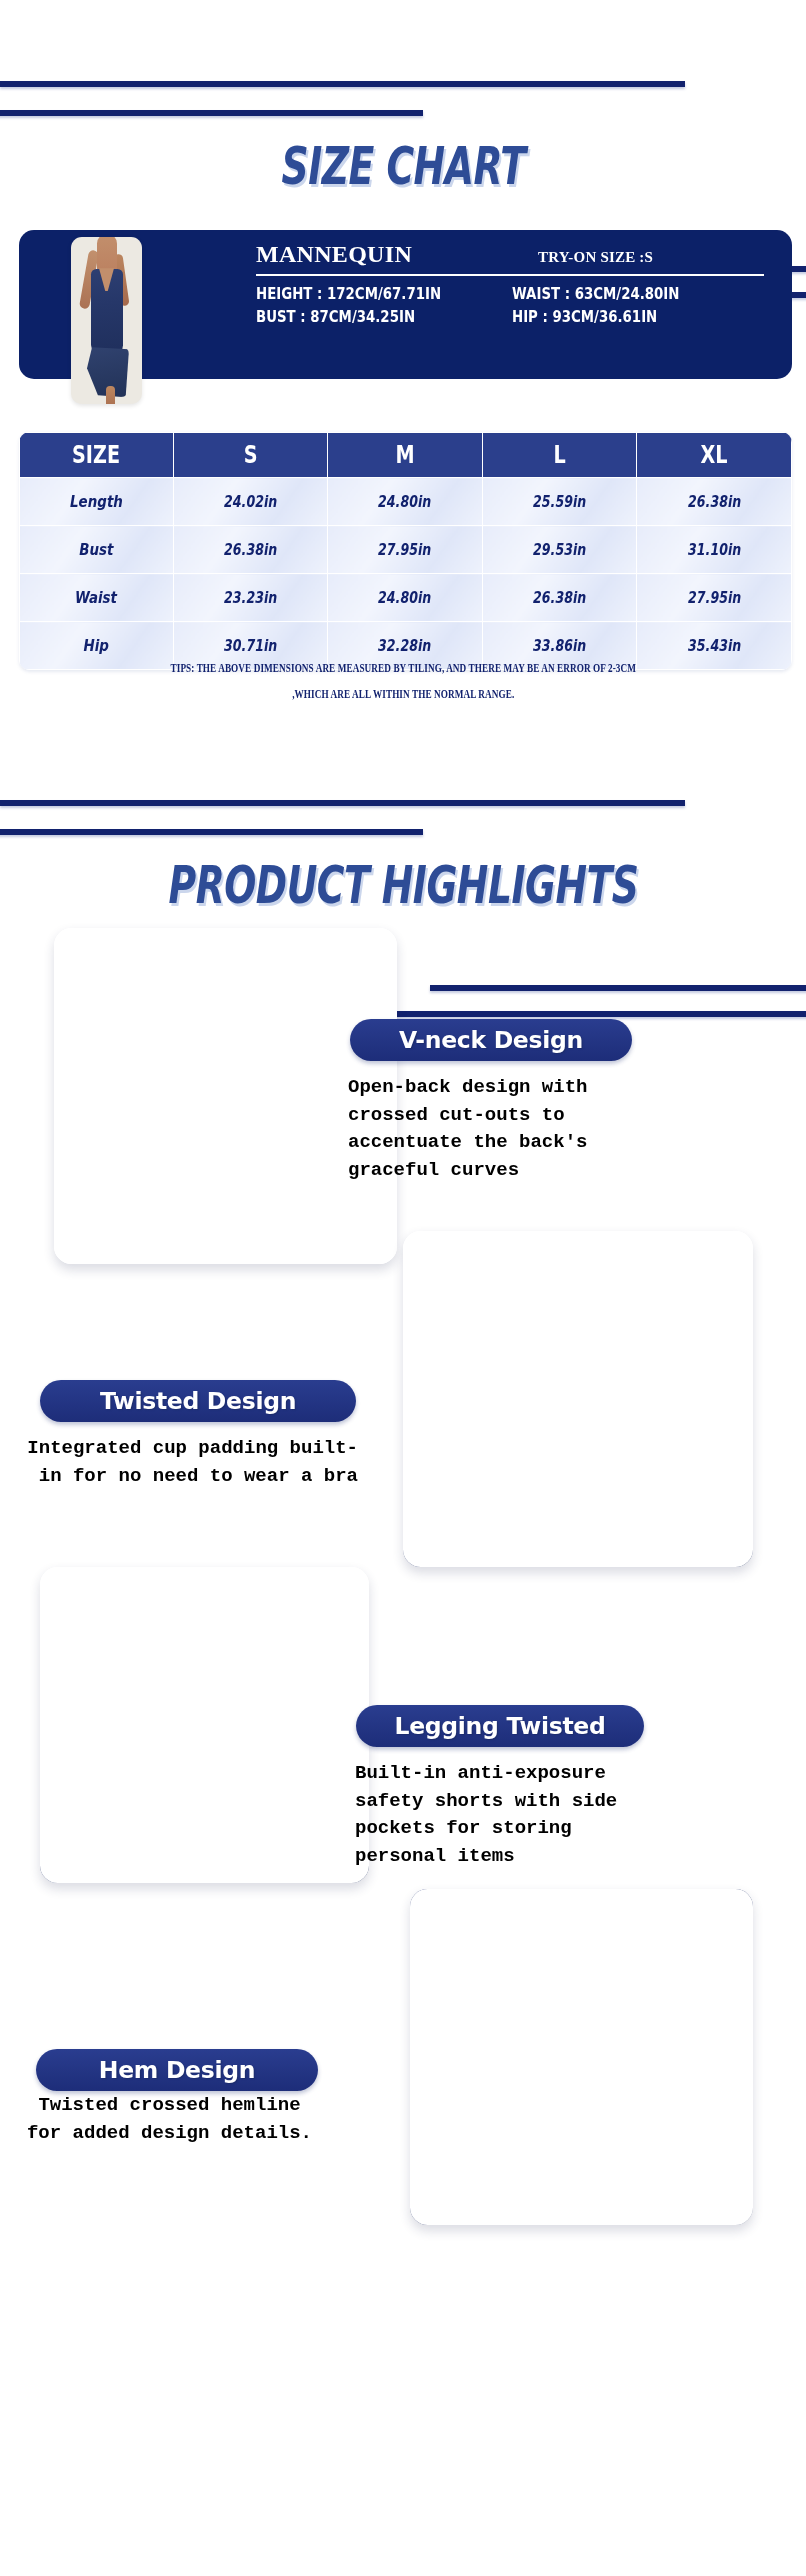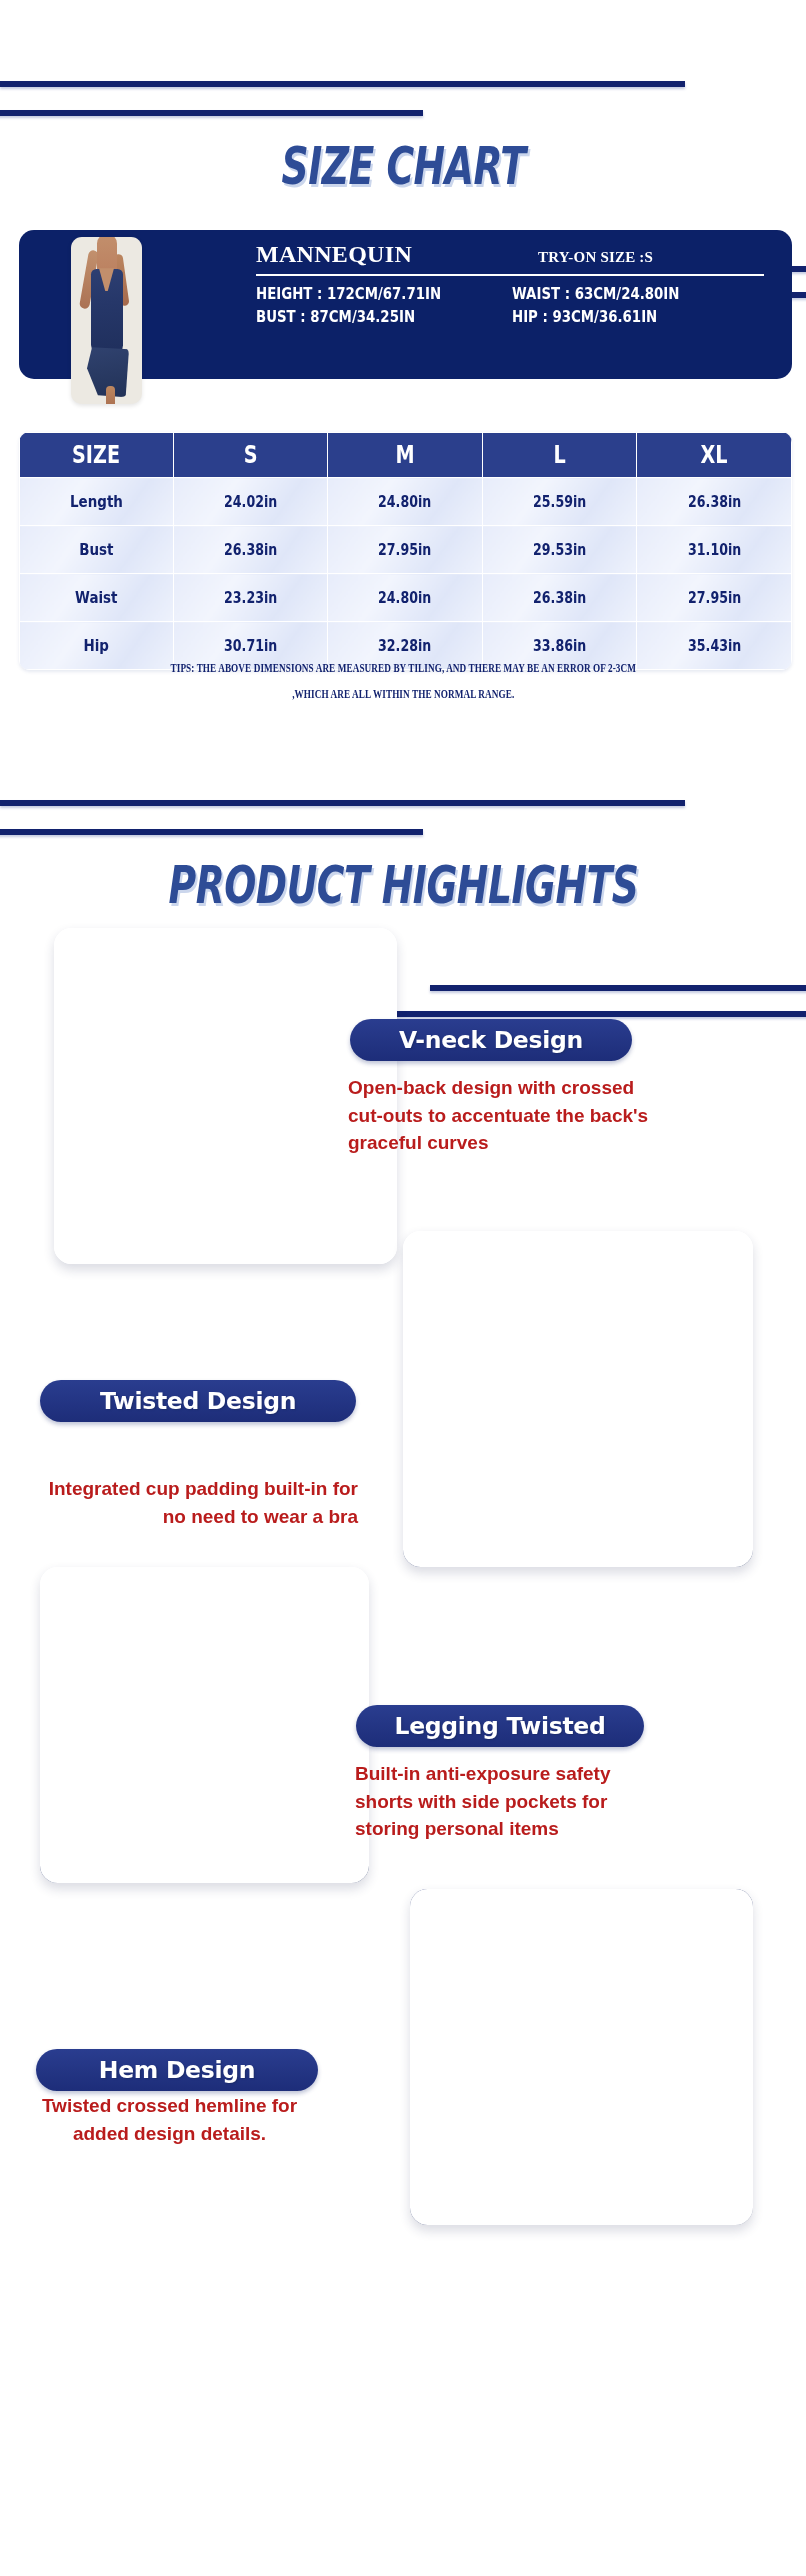--- a/index.html
+++ b/index.html
@@ -110,20 +110,21 @@
     font-family:"DejaVu Sans", sans-serif;
   }
   .tbl thead th{
     background:#2b3f8c;color:#fff;height:42px;
     font-weight:700;font-size:24px;letter-spacing:0;
   }
   .tbl thead th span{display:inline-block;transform:scaleX(.8);}
   .tbl tbody td{
     height:45px;color:#12226e;font-weight:600;font-size:15px;
     background:linear-gradient(125deg,#e7ecfa 0%,#f2f5fd 35%,#dfe6f8 70%,#eef2fc 100%);
+    font-style:italic;
   }
   .tbl tbody td span{display:inline-block;transform:scaleX(.84);}
   .tbl tbody td.lbl{font-size:16px;}
 
   .tips{
     position:relative;width:807px;text-align:center;color:#12226e;
     font-family:"Liberation Serif", serif;font-weight:700;
     font-size:12.8px;line-height:25.6px;letter-spacing:0.1px;
   }
   .tips span{display:inline-block;transform:scaleX(.72);white-space:nowrap;}
@@ -140,22 +141,22 @@
     box-shadow:0 2.7px 4.7px rgba(40,55,120,.3);
     display:flex;align-items:center;justify-content:center;
   }
   .pill span{
     color:#fff;font-family:"DejaVu Sans", sans-serif;font-weight:700;
     font-size:23.5px;letter-spacing:-0.3px;
     text-shadow:1.3px 1.3px 1.3px rgba(25,40,90,.5);
     white-space:nowrap;
   }
   .body-txt{
-    position:absolute;color:#b91c1c;
-    font-family:Liberation Sans, sans-serif;font-weight:600;
+    position:absolute;color:#000000;
+    font-family:Liberation Mono, monospace;font-weight:600;
     font-size:19px;line-height:27.6px;
   }
 
   
   .g-bg{position:absolute;left:0;top:0;width:100%;height:100%;background:#fff;}
 </style>
 </head>
 <body>
 
 <div class="page">
@@ -301,21 +302,21 @@
         <path d="M300 88 C360 150 420 240 452 340 L520 300 L520 180 C470 140 400 100 330 70 Z" fill="url(#nv2)"></path>
         <path d="M268 160 C360 205 420 310 430 430 C380 482 300 500 230 496 C150 490 90 450 70 390 C90 290 170 200 268 160 Z" fill="url(#pad)"></path>
         <path d="M268 160 C330 190 378 250 404 320 C360 260 310 210 250 182 Z" fill="#e8bb9b" opacity="0.6"></path>
         <ellipse cx="452" cy="440" rx="34" ry="48" fill="#9a9a86" opacity="0.85" transform="rotate(-18 452 440)"></ellipse>
         <ellipse cx="452" cy="440" rx="26" ry="40" fill="#8e8e7c" opacity="0.5" transform="rotate(-18 452 440)"></ellipse>
       </svg>
     </div>
     <div class="pill" style="left:40px;top:109px;width:316px;">
       <span>Twisted Design</span>
     </div>
-    <div class="body-txt" style="left:24px;top:164px;width:334px;text-align:right;margin-top:40px;">Integrated cup padding built-in for no need to wear a bra</div>
+    <div class="body-txt" style="left:24px;top:164px;width:334px;text-align:right;">Integrated cup padding built-in for no need to wear a bra</div>
   </div>
 
   <div class="feat" style="height:329px;">
     <div class="photo" style="left:40px;top:-20px;width:329px;height:316px;">
       <div class="g-bg"></div>
       <svg viewBox="0 0 490 470" width="329" height="316">
         <defs>
           <linearGradient id="nv3" x1="0.1" y1="0" x2="0.9" y2="1">
             <stop offset="0" stop-color="#35447d"></stop>
               <stop offset="0.55" stop-color="#2a3a6e"></stop>

